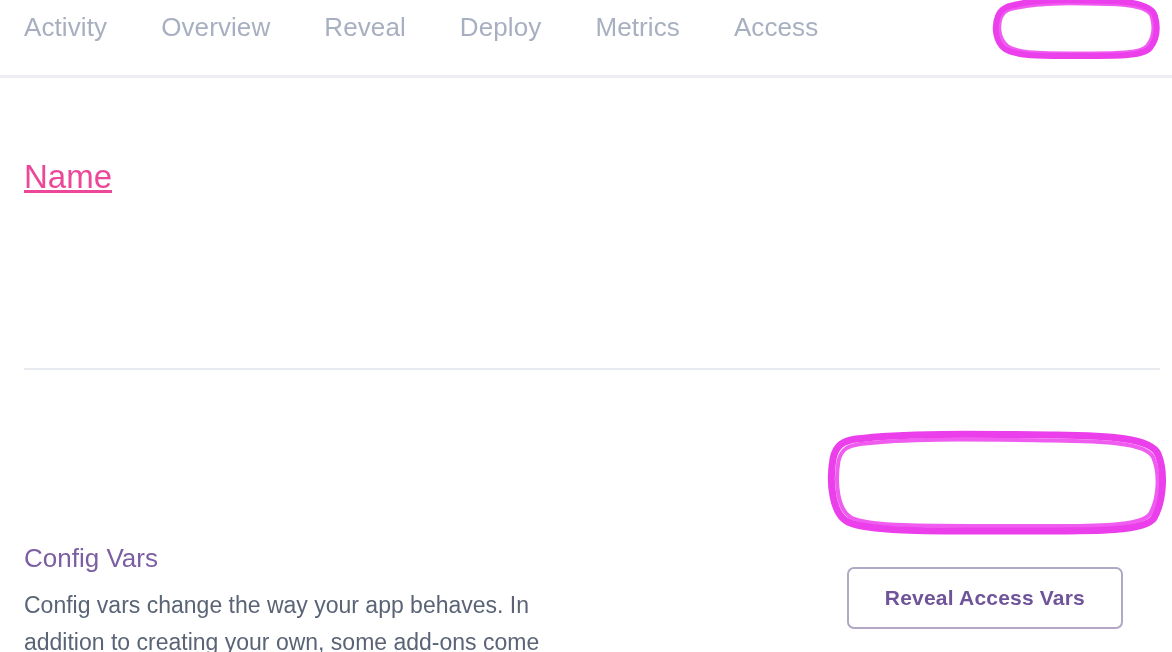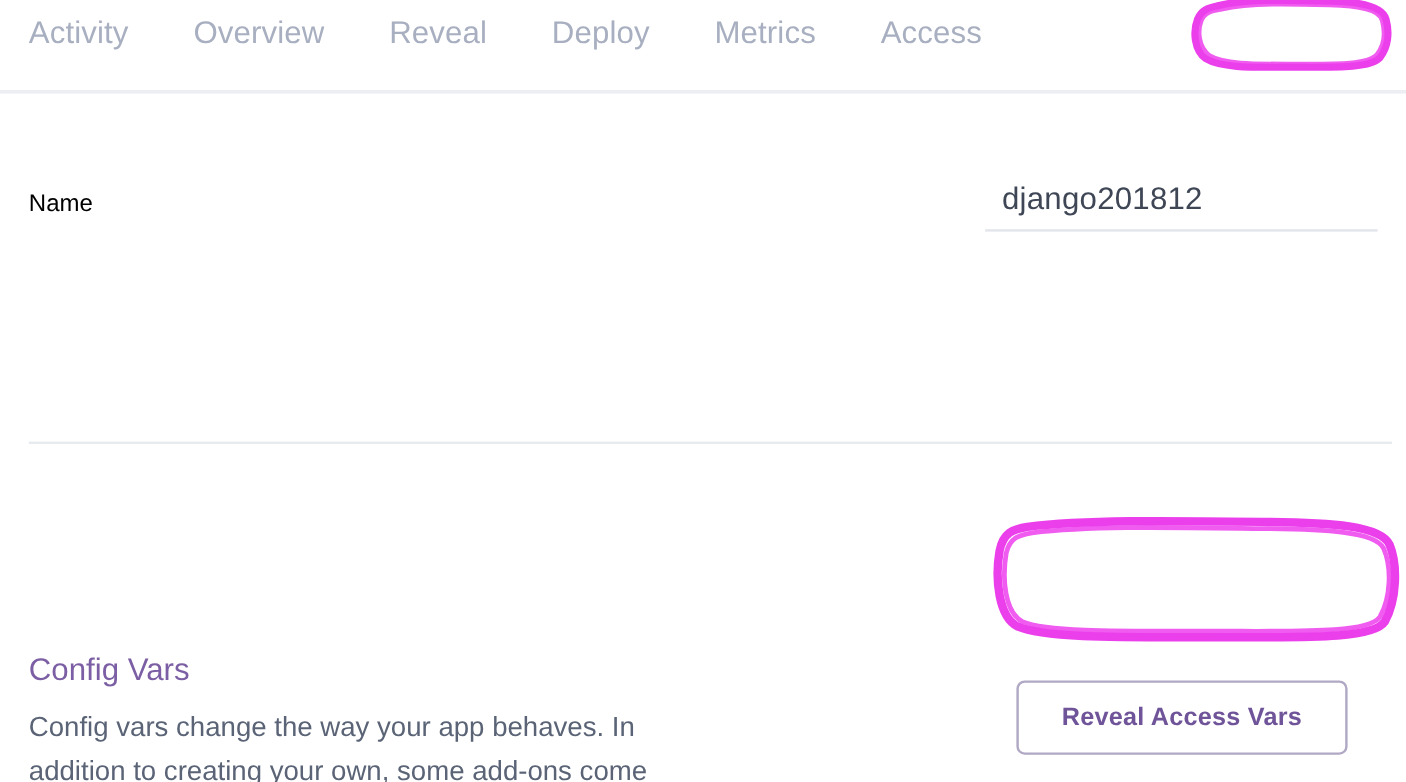--- a/index.html
+++ b/index.html
@@ -67,23 +67,24 @@
     position: relative;
     display: flex;
     align-items: flex-start;
     justify-content: space-between;
     padding: 0 24px;
   }
 
   .section-name { margin-top: 82px; }
 
   .label-name {
-    font-size: 20px;
-    color: #000000;
+    font-size: 33px;
+    color: #ec4899;
     line-height: 1;
+    text-decoration: underline;
   }
 
   .name-field {
     width: 327px;
     box-sizing: border-box;
     margin-top: -16px;
   }
   .name-input {
     width: 100%;
     box-sizing: border-box;
@@ -172,23 +173,20 @@
   <div class="tab">Reveal</div>
   <div class="tab">Deploy</div>
   <div class="tab">Metrics</div>
   <div class="tab">Access</div>
 </div>
 
 <div class="content">
 
   <div class="row section-name">
     <div class="label-name">Name</div>
-    <div class="name-field">
-      <input class="name-input" type="text" value="django201812" placeholder="Name" style="">
-    </div>
   </div>
 
   <div class="divider"></div>
 
   <div class="row section-config">
     <div class="config-left">
       <h2 class="label-config">Config Vars</h2>
       <p class="config-desc">Config vars change the way your app behaves. In addition to creating your own, some add-ons come with their own.</p>
     </div>
     <div class="btn-wrap">

